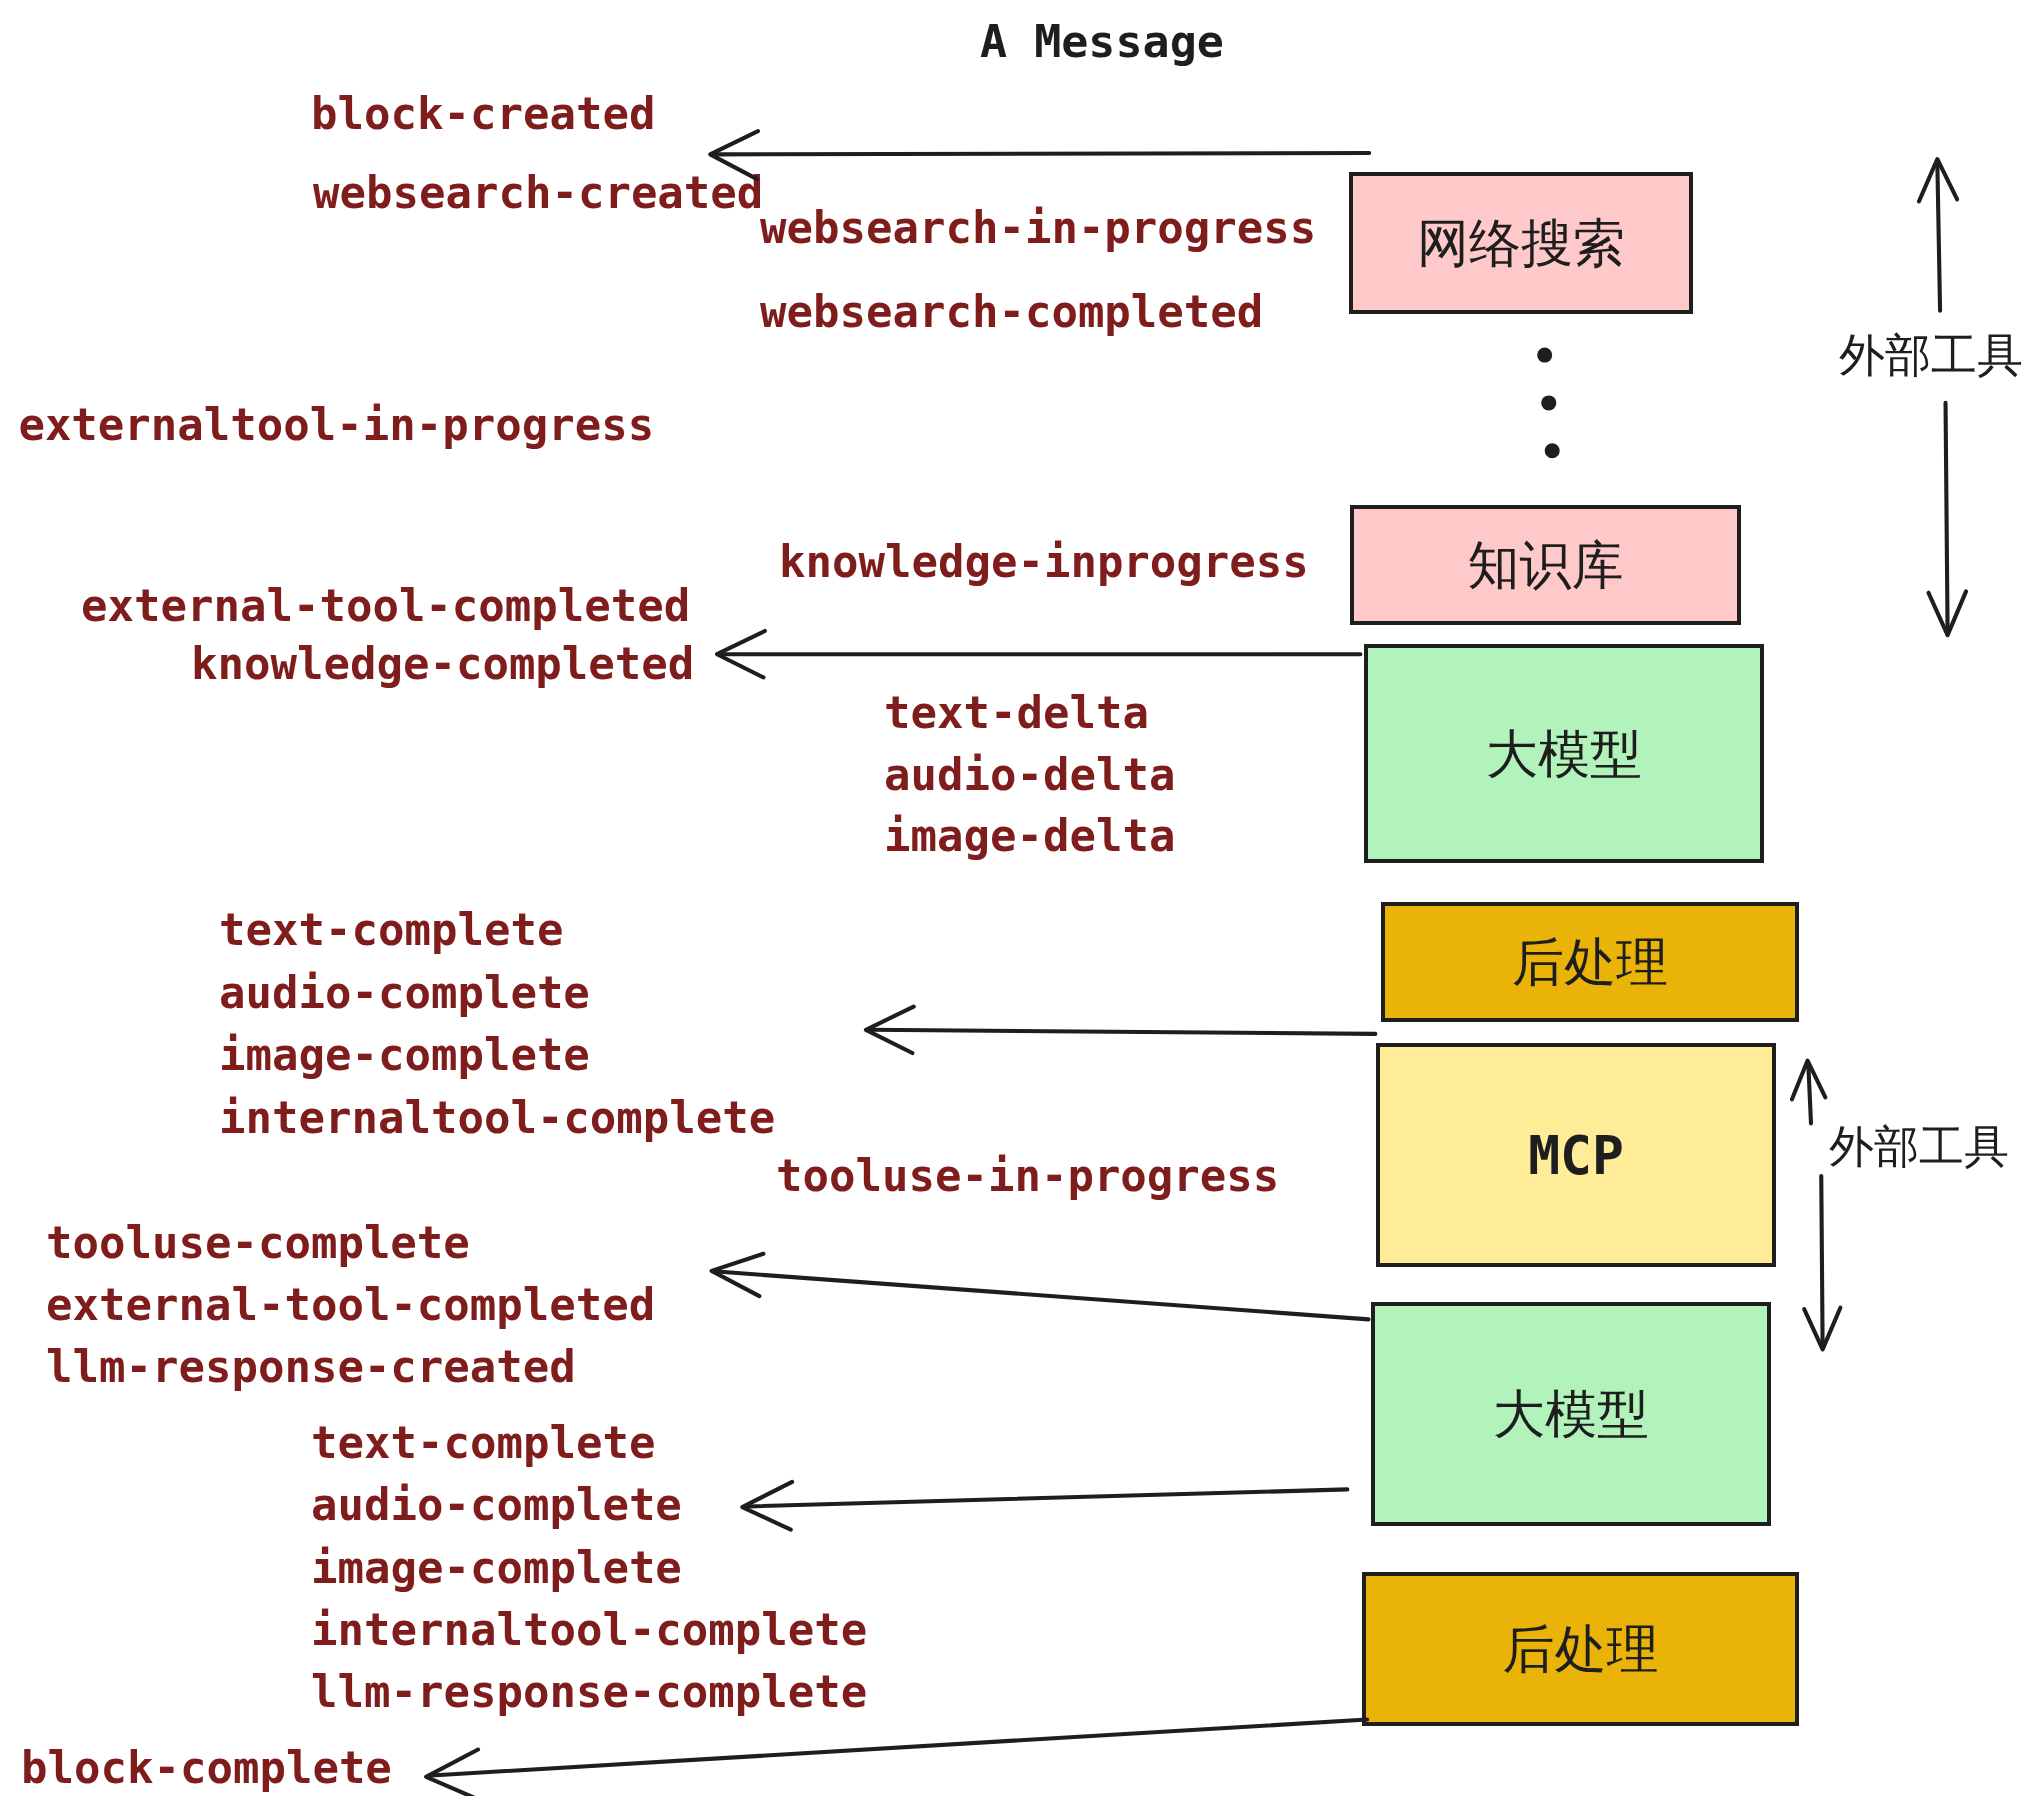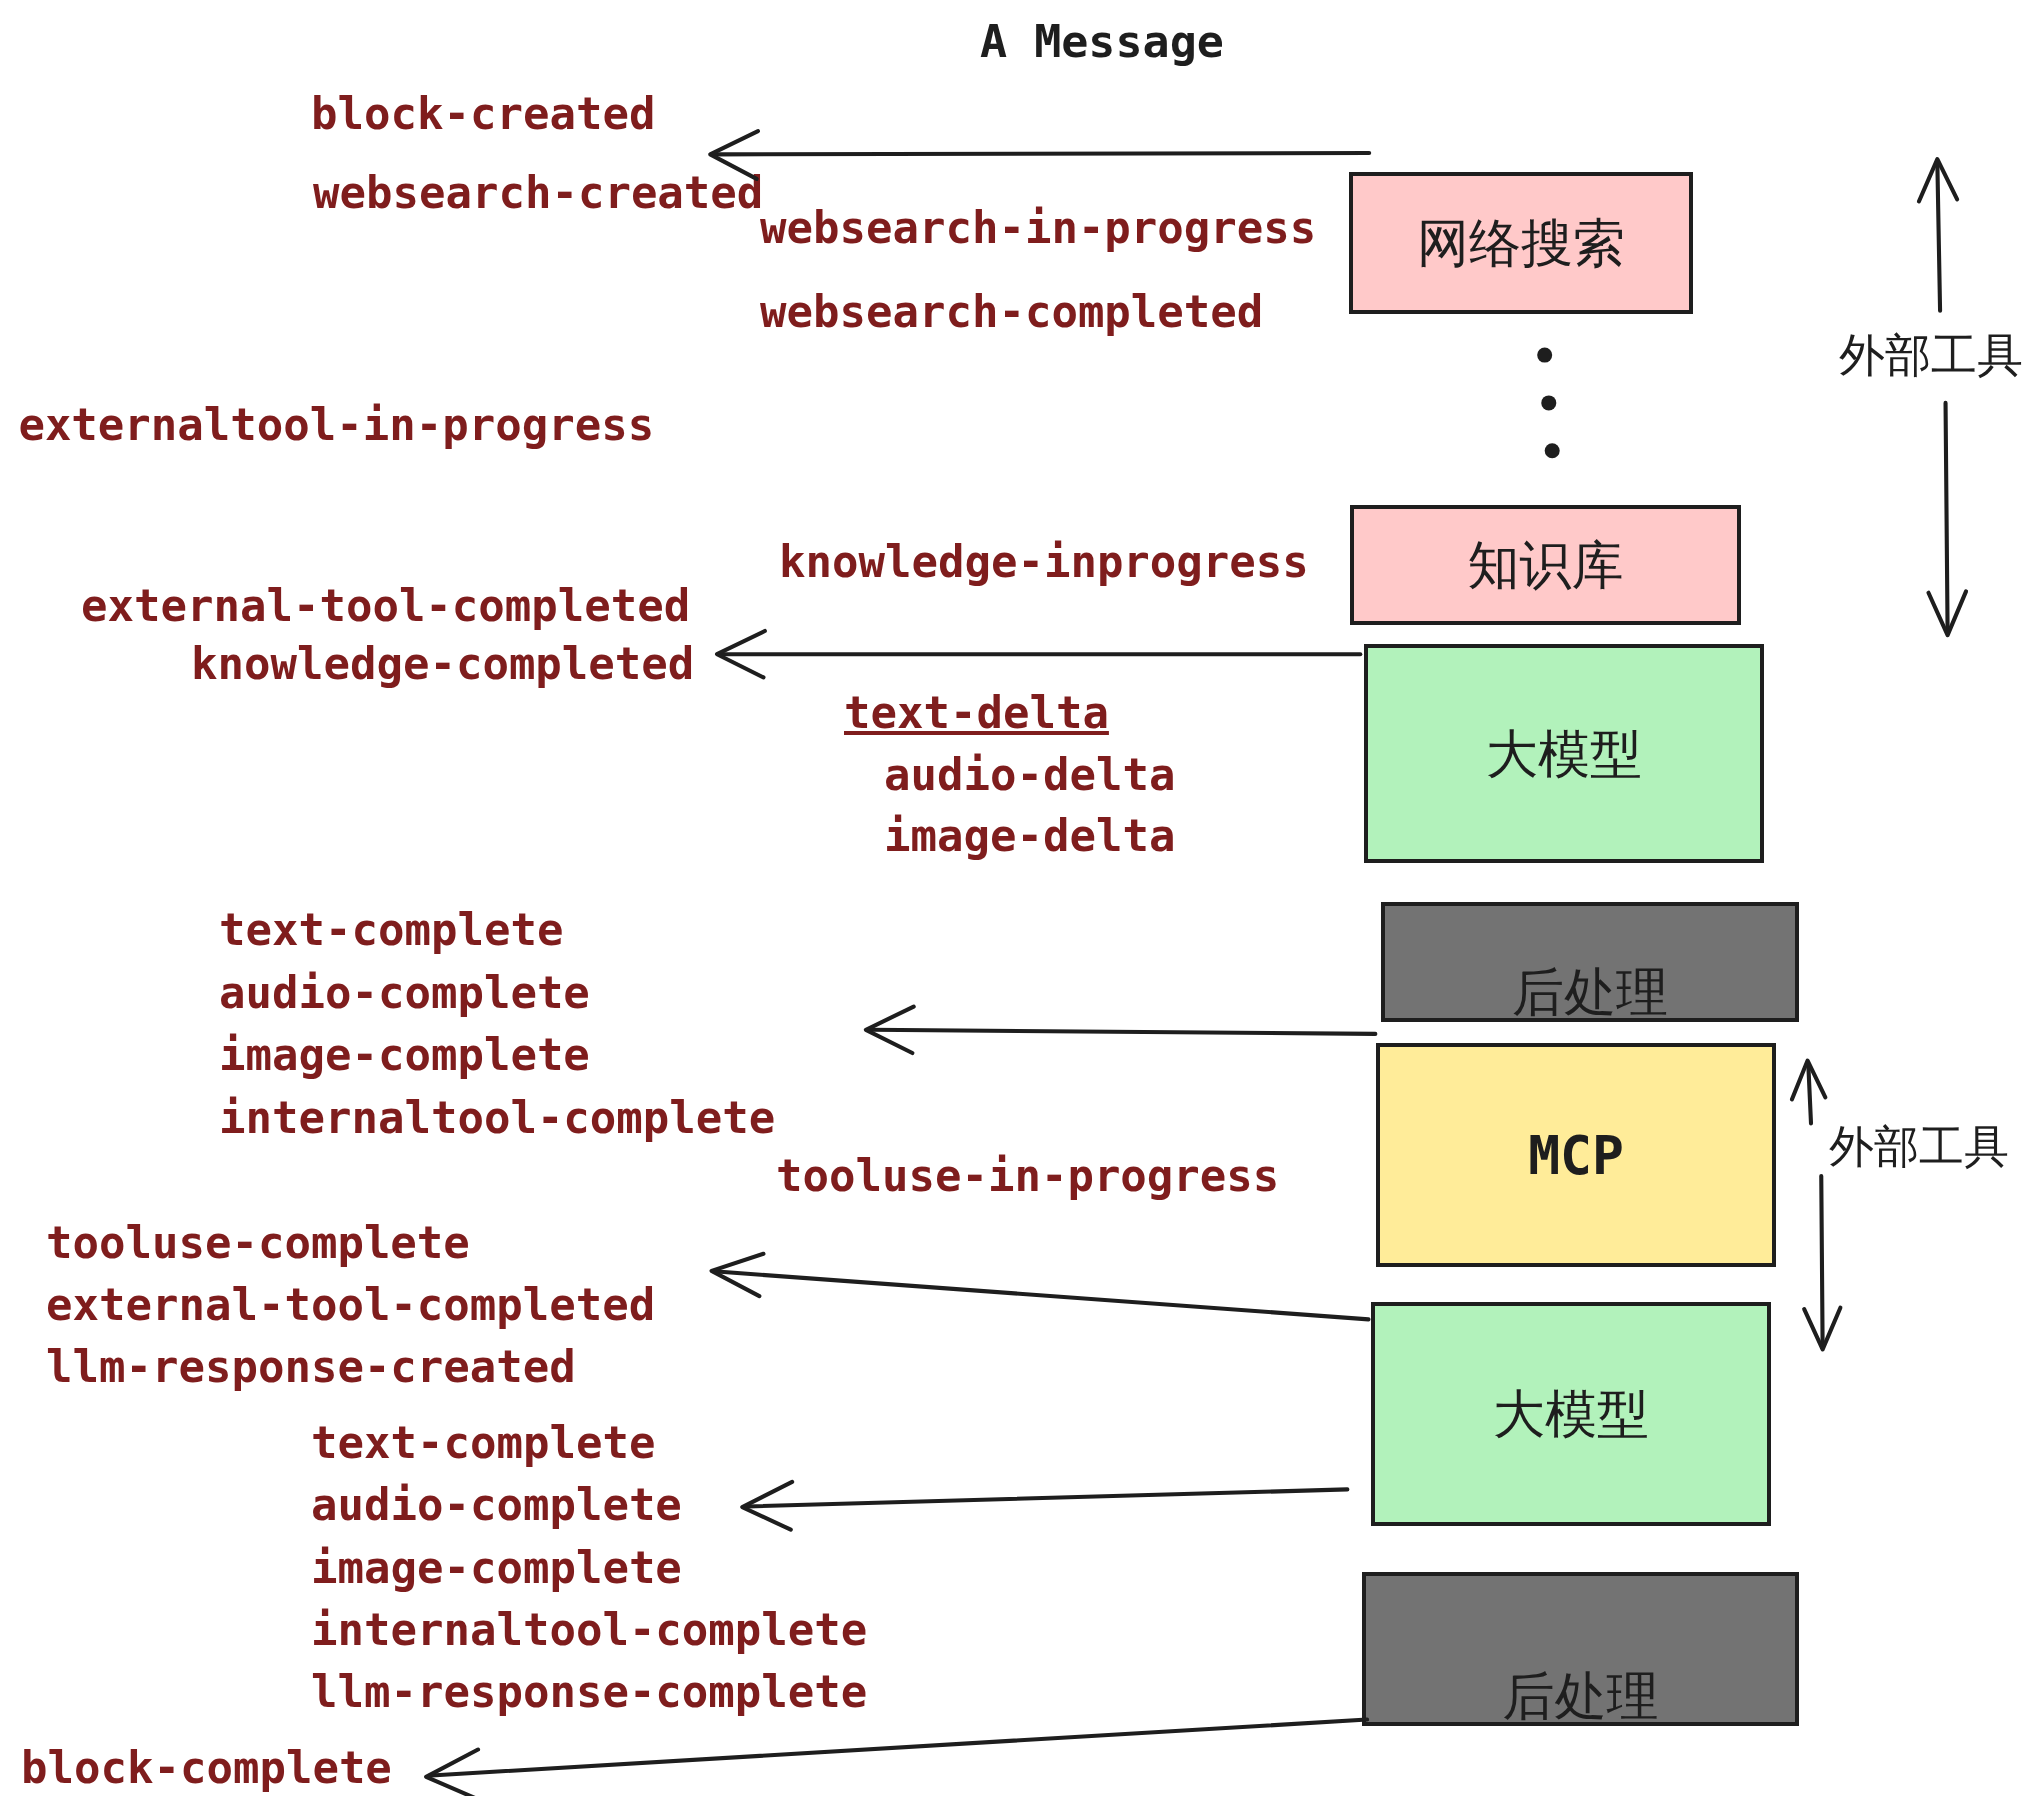--- a/index.html
+++ b/index.html
@@ -7,21 +7,21 @@
           font-family:"DejaVu Sans Mono",monospace;color:#1e1e1e;padding-left:10px;}
   .title{position:absolute;font:600 45px "DejaVu Sans Mono",monospace;white-space:nowrap;color:#1e1e1e;}
   .ev{position:absolute;font:600 44px "DejaVu Sans Mono",monospace;line-height:1;white-space:nowrap;color:#7f1d1d;}
   .box{position:absolute;border:4.1px solid #1e1e1e;box-sizing:border-box;
        display:flex;align-items:center;justify-content:center;}
   .box-label{font-family:"DejaVu Sans",sans-serif;font-size:52px;line-height:1;color:#1e1e1e;white-space:nowrap;}
   .box-label.mono{font:600 53px "DejaVu Sans Mono",monospace;}
   .bg-pink{background:#ffc9c9;}
   .bg-green{background:#b2f2bb;}
   .bg-yellow{background:#ffec99;}
-  .bg-white{background:#737373;align-items:flex-end;}
+  .bg-white{background:#eab308;}
   .side{position:absolute;font-family:"DejaVu Sans",sans-serif;font-size:46px;line-height:1;
         white-space:nowrap;color:#1e1e1e;}
   svg.overlay{position:absolute;left:0;top:0;width:2035px;height:1796px;pointer-events:none;}
   svg.overlay path{stroke:#1e1e1e;stroke-width:6;fill:none;stroke-linecap:round;stroke-linejoin:round;}
   svg.overlay circle{fill:#1e1e1e;stroke:none;}
 </style>
 </head>
 <body>
 
 <div id="canvas">
@@ -29,21 +29,21 @@
   <div class="title" style="left:980px;top:15px;">A Message</div>
 
   <div class="ev" style="left:311px;top:92px;">block-created</div>
   <div class="ev" style="left:313px;top:171px;">websearch-created</div>
   <div class="ev" style="left:760px;top:206px;">websearch-in-progress</div>
   <div class="ev" style="left:760px;top:290px;">websearch-completed</div>
   <div class="ev" style="left:18.4px;top:403px;">externaltool-in-progress</div>
   <div class="ev" style="left:779px;top:540px;">knowledge-inprogress</div>
   <div class="ev" style="left:81px;top:584px;">external-tool-completed</div>
   <div class="ev" style="left:191px;top:642px;">knowledge-completed</div>
-  <div class="ev" style="left:844px;top:691px;text-decoration:underline;">text-delta</div>
+  <div class="ev" style="left:884px;top:691px;">text-delta</div>
   <div class="ev" style="left:884px;top:753px;">audio-delta</div>
   <div class="ev" style="left:884px;top:814px;">image-delta</div>
   <div class="ev" style="left:219px;top:908px;">text-complete</div>
   <div class="ev" style="left:219px;top:971px;">audio-complete</div>
   <div class="ev" style="left:219px;top:1033px;">image-complete</div>
   <div class="ev" style="left:219px;top:1096px;">internaltool-complete</div>
   <div class="ev" style="left:776px;top:1154px;">tooluse-in-progress</div>
   <div class="ev" style="left:46px;top:1221px;">tooluse-complete</div>
   <div class="ev" style="left:46px;top:1283px;">external-tool-completed</div>
   <div class="ev" style="left:46px;top:1345px;">llm-response-created</div>

